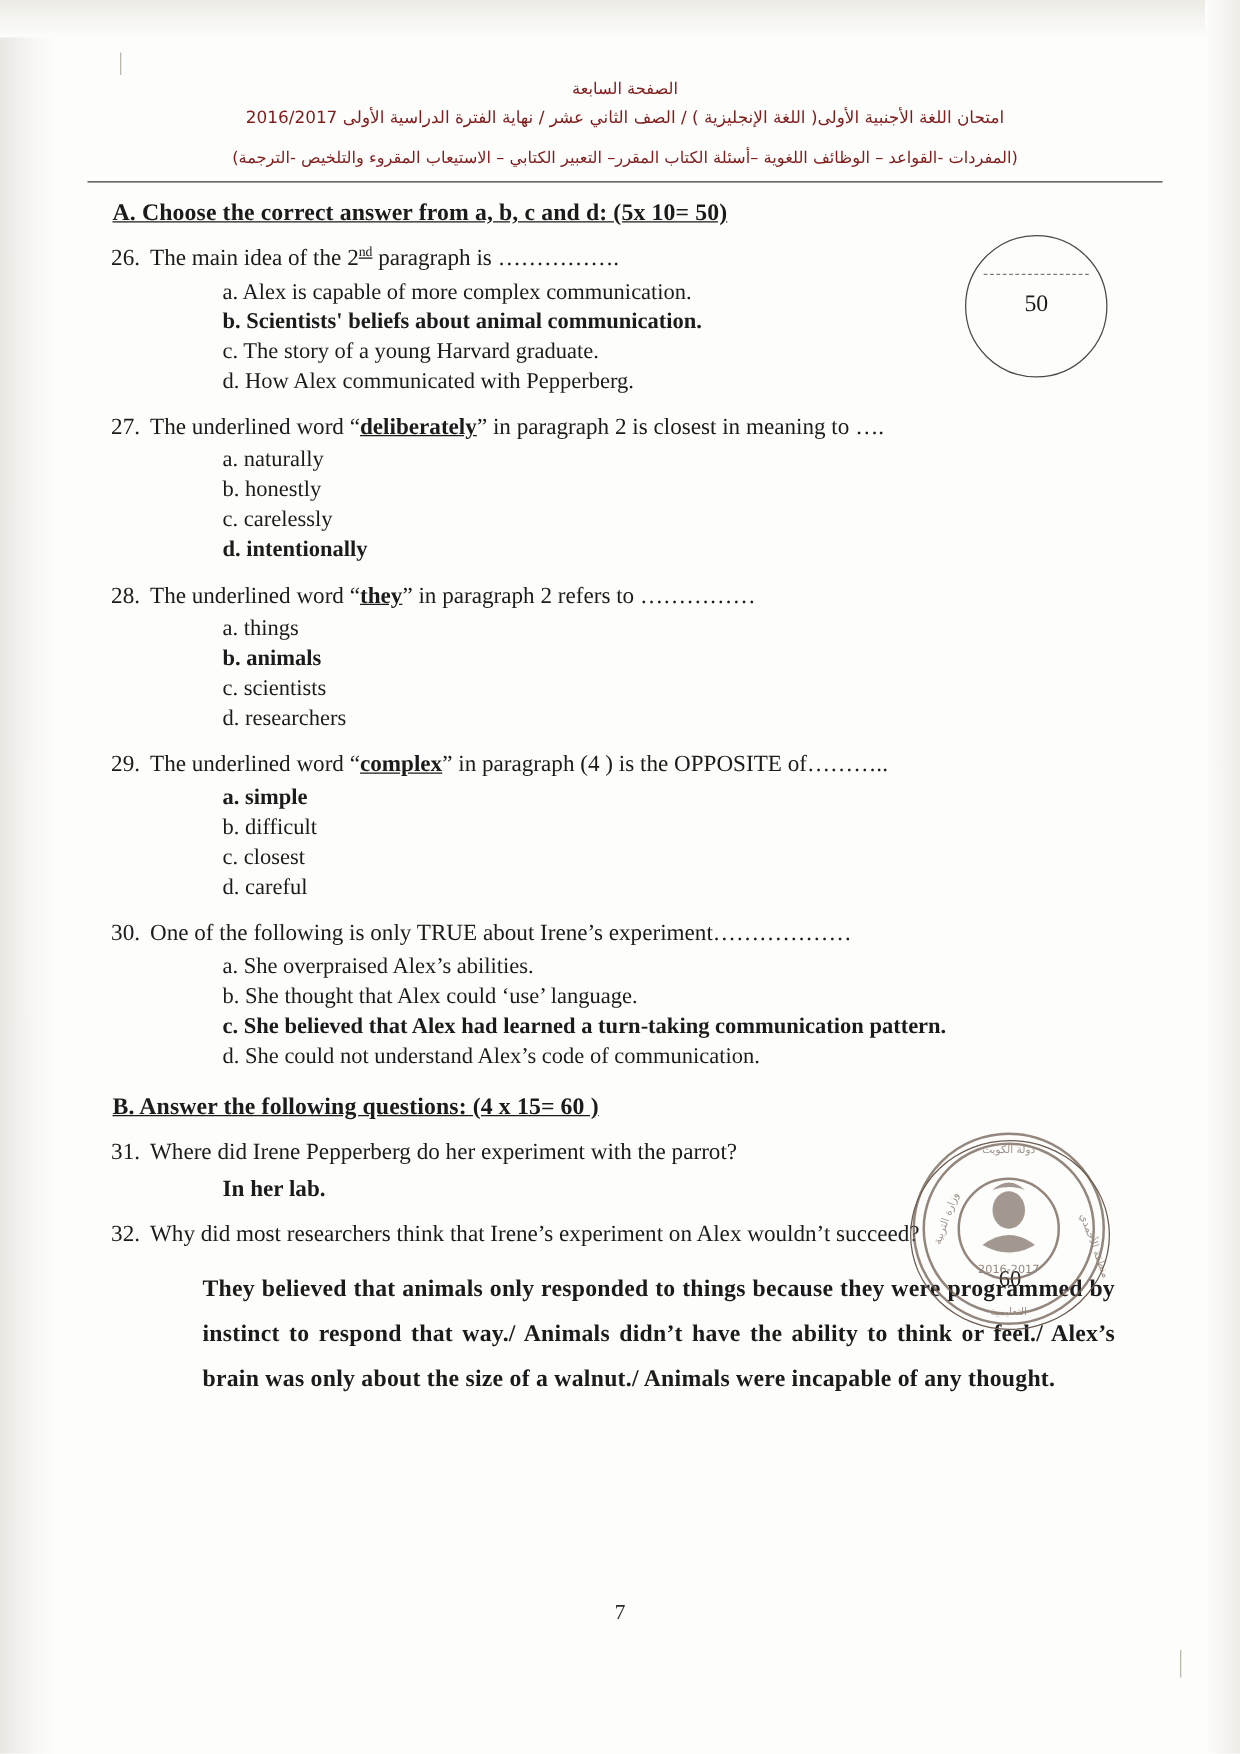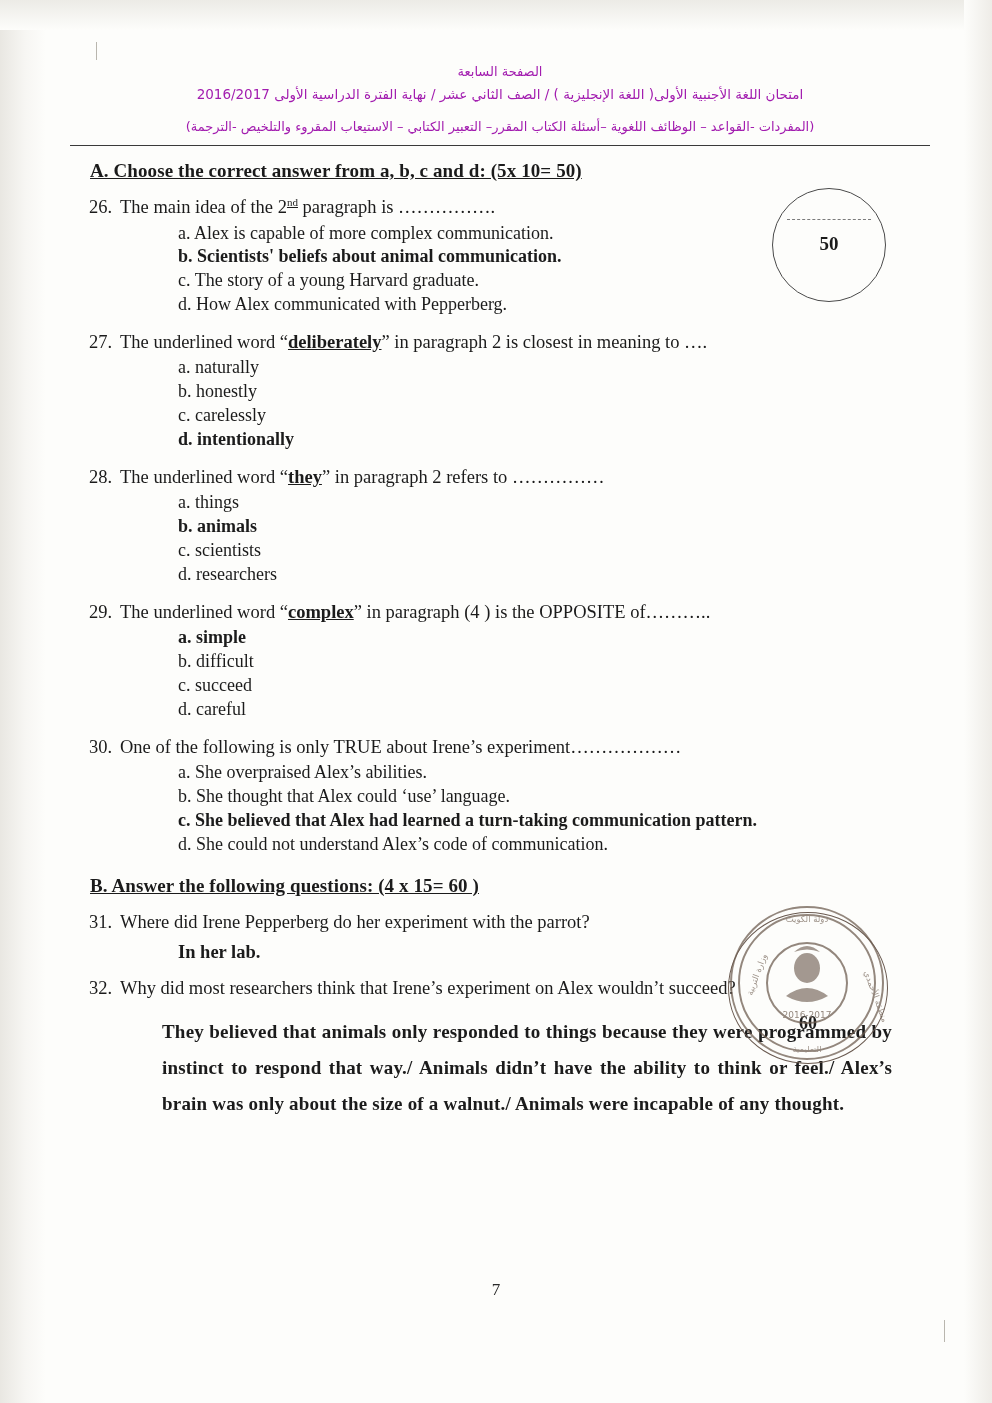--- a/index.html
+++ b/index.html
@@ -50,21 +50,21 @@
     left: 70px;
     top: 62px;
     width: 860px;
   }
 
   
   .arabic-head {
     text-align: center;
     direction: rtl;
     font-family: "DejaVu Sans", sans-serif;
-    color: #a21caf;
+    color: #7f1d1d;
     line-height: 1.5;
   }
   .arabic-line-1 { font-size: 13px; letter-spacing: .2px; }
   .arabic-line-2 { font-size: 13.5px; margin-top: 2px; }
   .arabic-line-3 { font-size: 13px; margin-top: 13px; }
 
   .rule {
     margin: 9px 0 0 0;
     height: 0;
     border-top: 1.4px solid #3a3a3a;
@@ -123,21 +123,20 @@
   }
 
   
   .mark-circle {
     position: absolute;
     width: 112px;
     height: 112px;
     border: 1.4px solid #4a4a4a;
     border-radius: 50%;
     background: transparent;
-    font-weight: bold;
   }
   .mark-circle .dash {
     position: absolute;
     top: 30px;
     left: 14px;
     right: 14px;
     border-top: 1px dashed #7b7b7b;
   }
   .mark-circle .val {
     position: absolute;
@@ -224,21 +223,21 @@
       </div>
     </div>
 
     <div class="q">
       <div class="q-line">
         <span class="q-num">29.</span><span>The underlined word “</span><span class="u bold">complex</span><span>” in paragraph (4 ) is the OPPOSITE of………..</span>
       </div>
       <div class="choices">
         <div class="choice bold">a. simple</div>
         <div class="choice">b. difficult</div>
-        <div class="choice">c. succeed</div>
+        <div class="choice">c. closest</div>
         <div class="choice">d. careful</div>
       </div>
     </div>
 
     <div class="q">
       <div class="q-line">
         <span class="q-num">30.</span><span>One of the following is only TRUE about Irene’s experiment………………</span>
       </div>
       <div class="choices">
         <div class="choice">a. She overpraised Alex’s abilities.</div>

